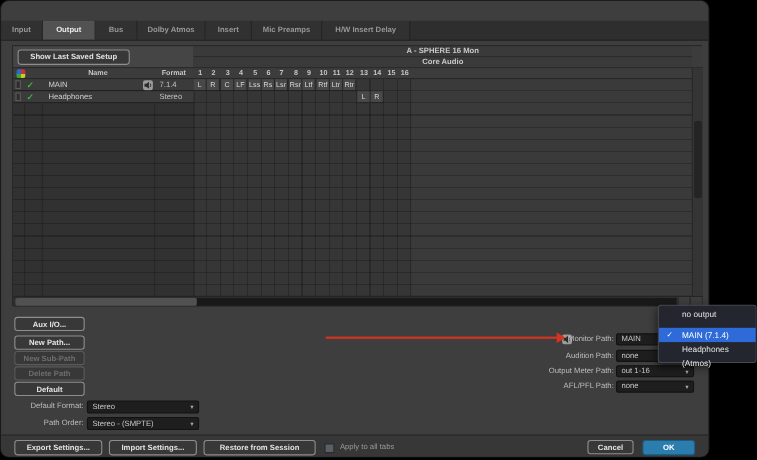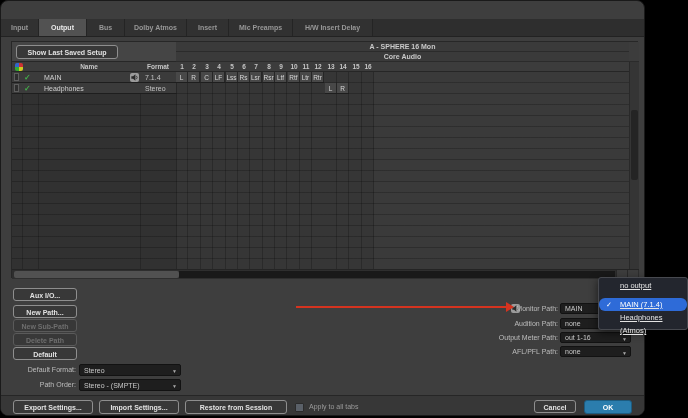--- a/index.html
+++ b/index.html
@@ -59,24 +59,24 @@
   .arrowline{position:absolute;left:295px;top:305px;width:212px;height:2px;background:#d5331f;}
   .arrowhead{position:absolute;left:505px;top:301px;width:0;height:0;border-left:8px solid #d5331f;border-top:5px solid transparent;border-bottom:5px solid transparent;}
   
   .bottombar{position:absolute;left:0;top:394px;width:100%;height:22px;background:#373737;border-top:1px solid #262626;}
   .bbtn{position:absolute;top:4px;height:14px;line-height:12px;}
   .chkbox{position:absolute;left:294px;top:7px;width:9px;height:9px;background:#5a6068;border:1px solid #2b2b2b;border-radius:1px;}
   .applylbl{position:absolute;left:308px;top:7px;font-size:7px;color:#9a9a9a;}
   .cancel{position:absolute;left:533px;top:4px;width:42px;height:13px;line-height:11px;}
   .ok{position:absolute;left:583px;top:4px;width:48px;height:14px;line-height:12px;border-color:#1d5c80;color:#fff;}
   
-  .menu{position:absolute;left:598px;top:277px;width:90px;height:53px;background:#23262e;border:1px solid #47494f;border-radius:3px;z-index:50;box-shadow:0 3px 8px rgba(0,0,0,.6);font-size:7.5px;color:#e4e4e4;text-decoration:underline;}
+  .menu{position:absolute;left:598px;top:277px;width:90px;height:53px;background:#23262e;border:1px solid #47494f;border-radius:3px;z-index:50;box-shadow:0 3px 8px rgba(0,0,0,.6);font-size:7.5px;color:#e4e4e4;}
   .mitem{position:relative;height:13px;line-height:13px;padding-left:21px;}
   .mitem.first{height:16px;line-height:16px;margin-bottom:4px;}
-  .mitem.hl{color:#fff;border-radius:6px;}
+  .mitem.hl{color:#fff;}
   .mcheck{position:absolute;left:7px;top:0;font-size:7px;}
 </style>
 </head>
 <body>
 
 <div class="canvas">
   <div class="window">
 
 
     <div class="tabbar">

